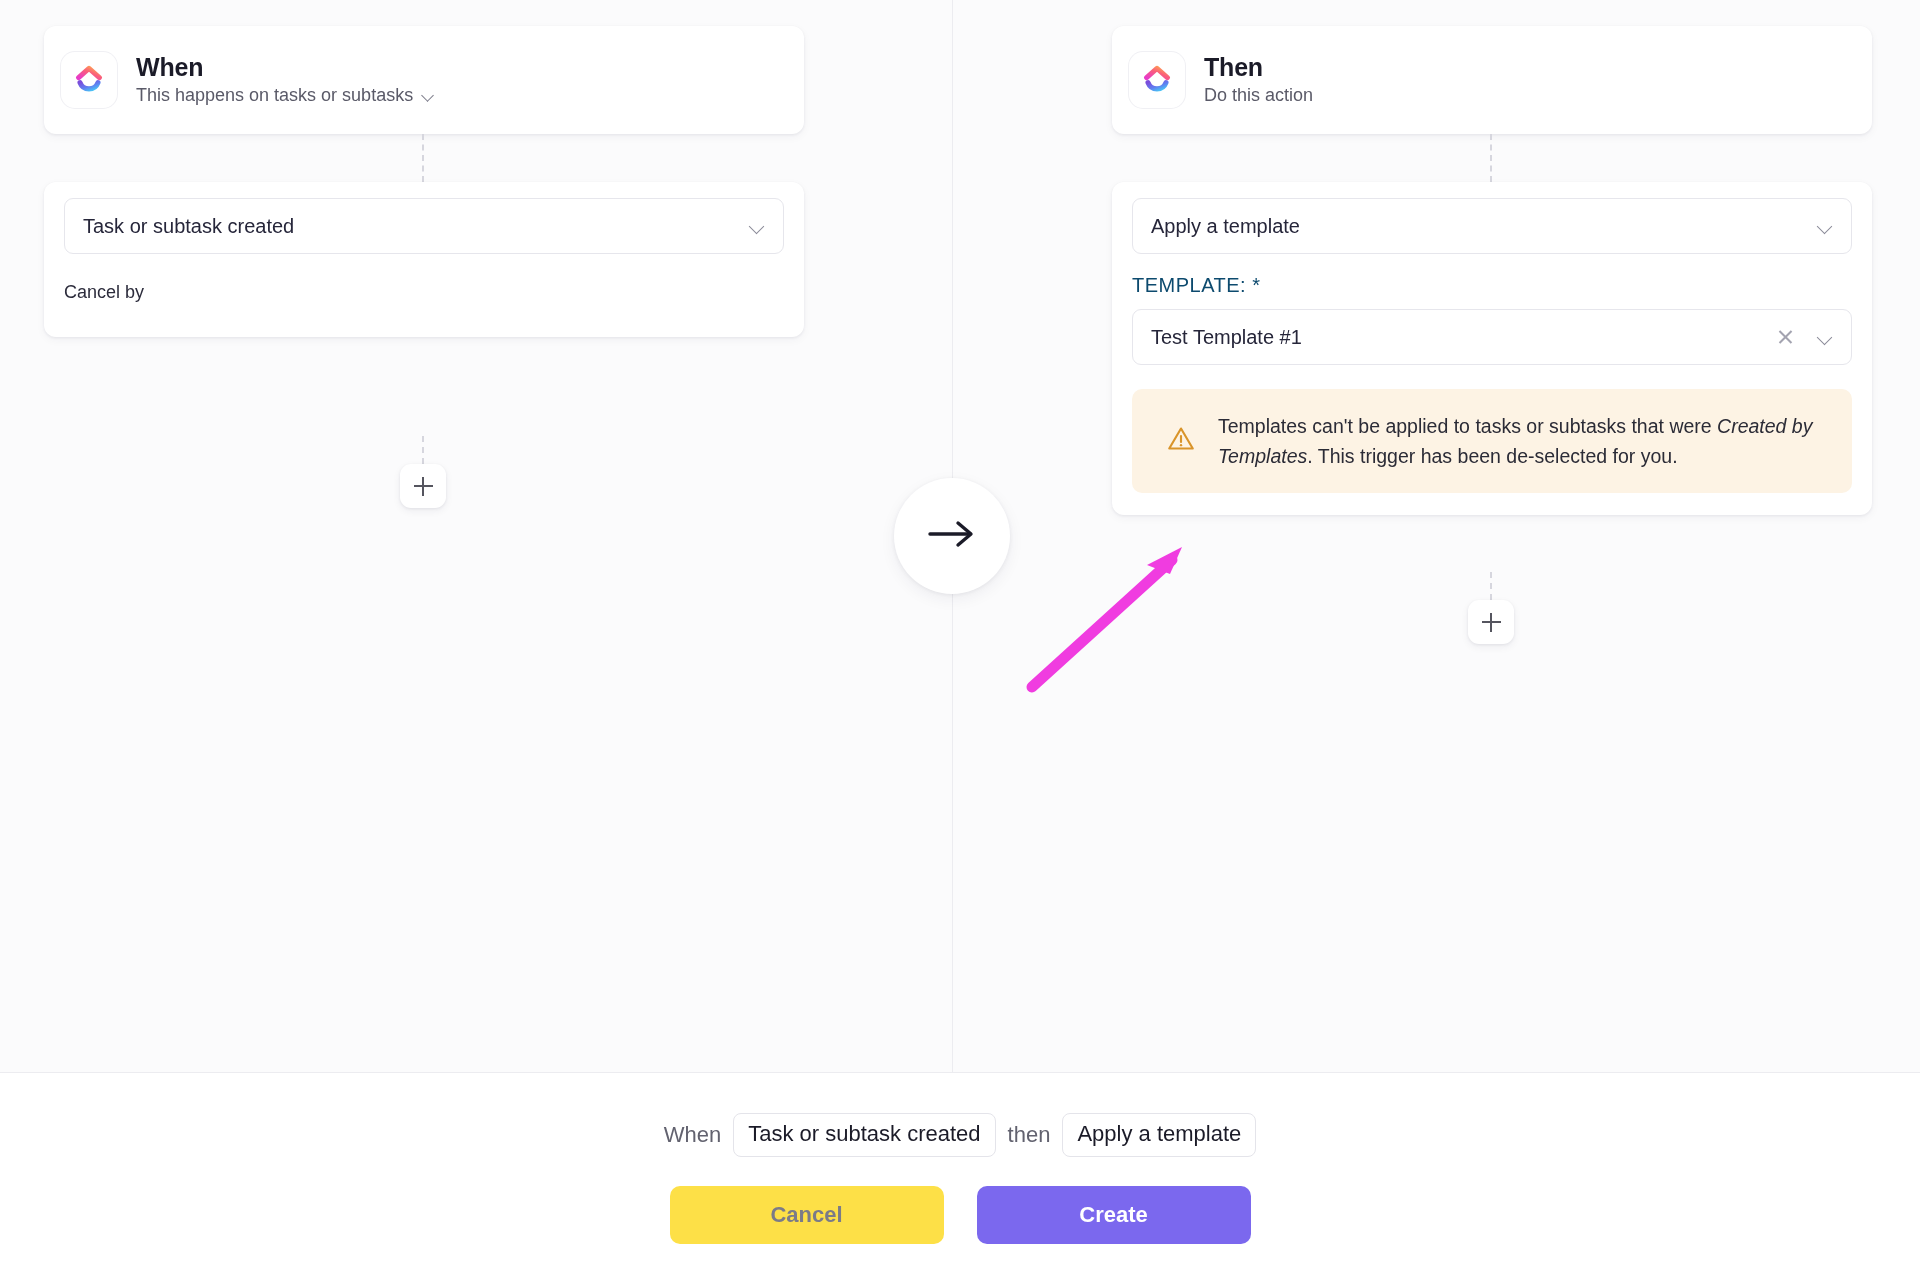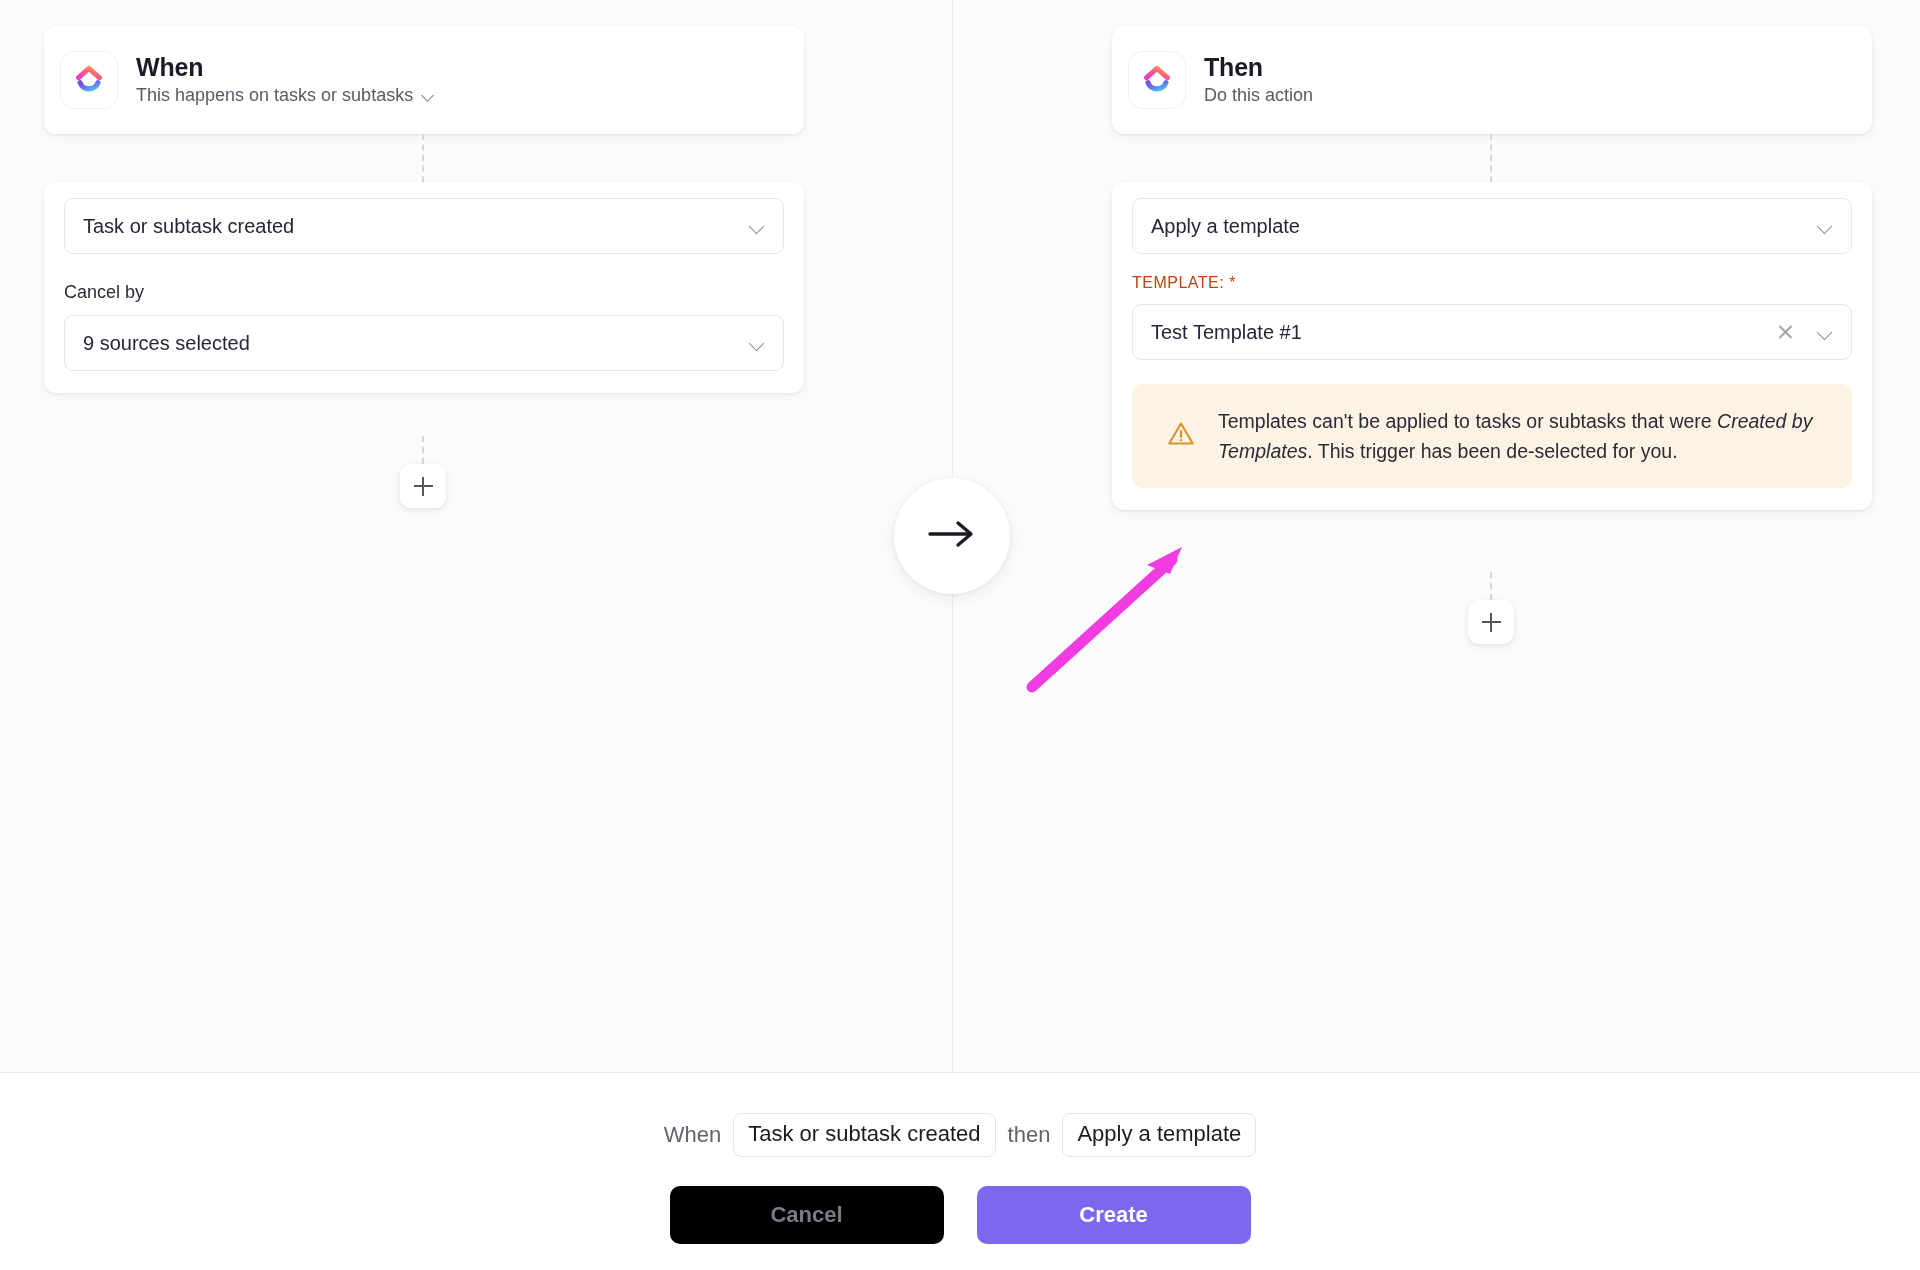--- a/index.html
+++ b/index.html
@@ -171,23 +171,23 @@
 
   .field-label {
     margin-top: 28px;
     margin-bottom: 12px;
     font-size: 18px;
     color: #2c2c3c;
     font-weight: 400;
   }
 
   .field-label.caps {
-    font-size: 16px;
+    font-size: 20px;
     letter-spacing: 0.5px;
-    color: #c2410c;
+    color: #0c4a6e;
     text-transform: none;
     margin-top: 20px;
   }
 
   
   .warn {
     margin-top: 24px;
     background: #fdf3e4;
     border-radius: 10px;
     padding: 22px 26px 22px 34px;
@@ -285,21 +285,21 @@
   .btn {
     height: 58px;
     min-width: 274px;
     border: none;
     border-radius: 10px;
     font-family: "Liberation Sans", sans-serif;
     font-size: 22px;
     font-weight: 700;
     cursor: pointer;
   }
-  .btn-cancel { background: #000000; color: #7b7b88; }
+  .btn-cancel { background: #fde047; color: #7b7b88; }
   .btn-create { background: #7b68ee; color: #ffffff; }
 
   
   .annot {
     position: absolute;
     left: 1000px;
     top: 520px;
     width: 210px;
     height: 190px;
     pointer-events: none;
@@ -347,24 +347,20 @@
       <div class="dashed" style="left:378px; top:134px; height:48px;"></div>
 
       <div class="body-card" style="top:182px;">
         <div class="select">
           <span class="val">Task or subtask created</span>
           <span class="chev"></span>
         </div>
 
         <div class="field-label">Cancel by</div>
 
-        <div class="select">
-          <span class="val">9 sources selected</span>
-          <span class="chev"></span>
-        </div>
       </div>
 
       <div class="dashed" style="left:378px; top:436px; height:28px;"></div>
 
       <div class="plus-btn" style="left:356px; top:464px;"></div>
     </div>
 
     <div class="col-then">
 
       <div class="header-card">

